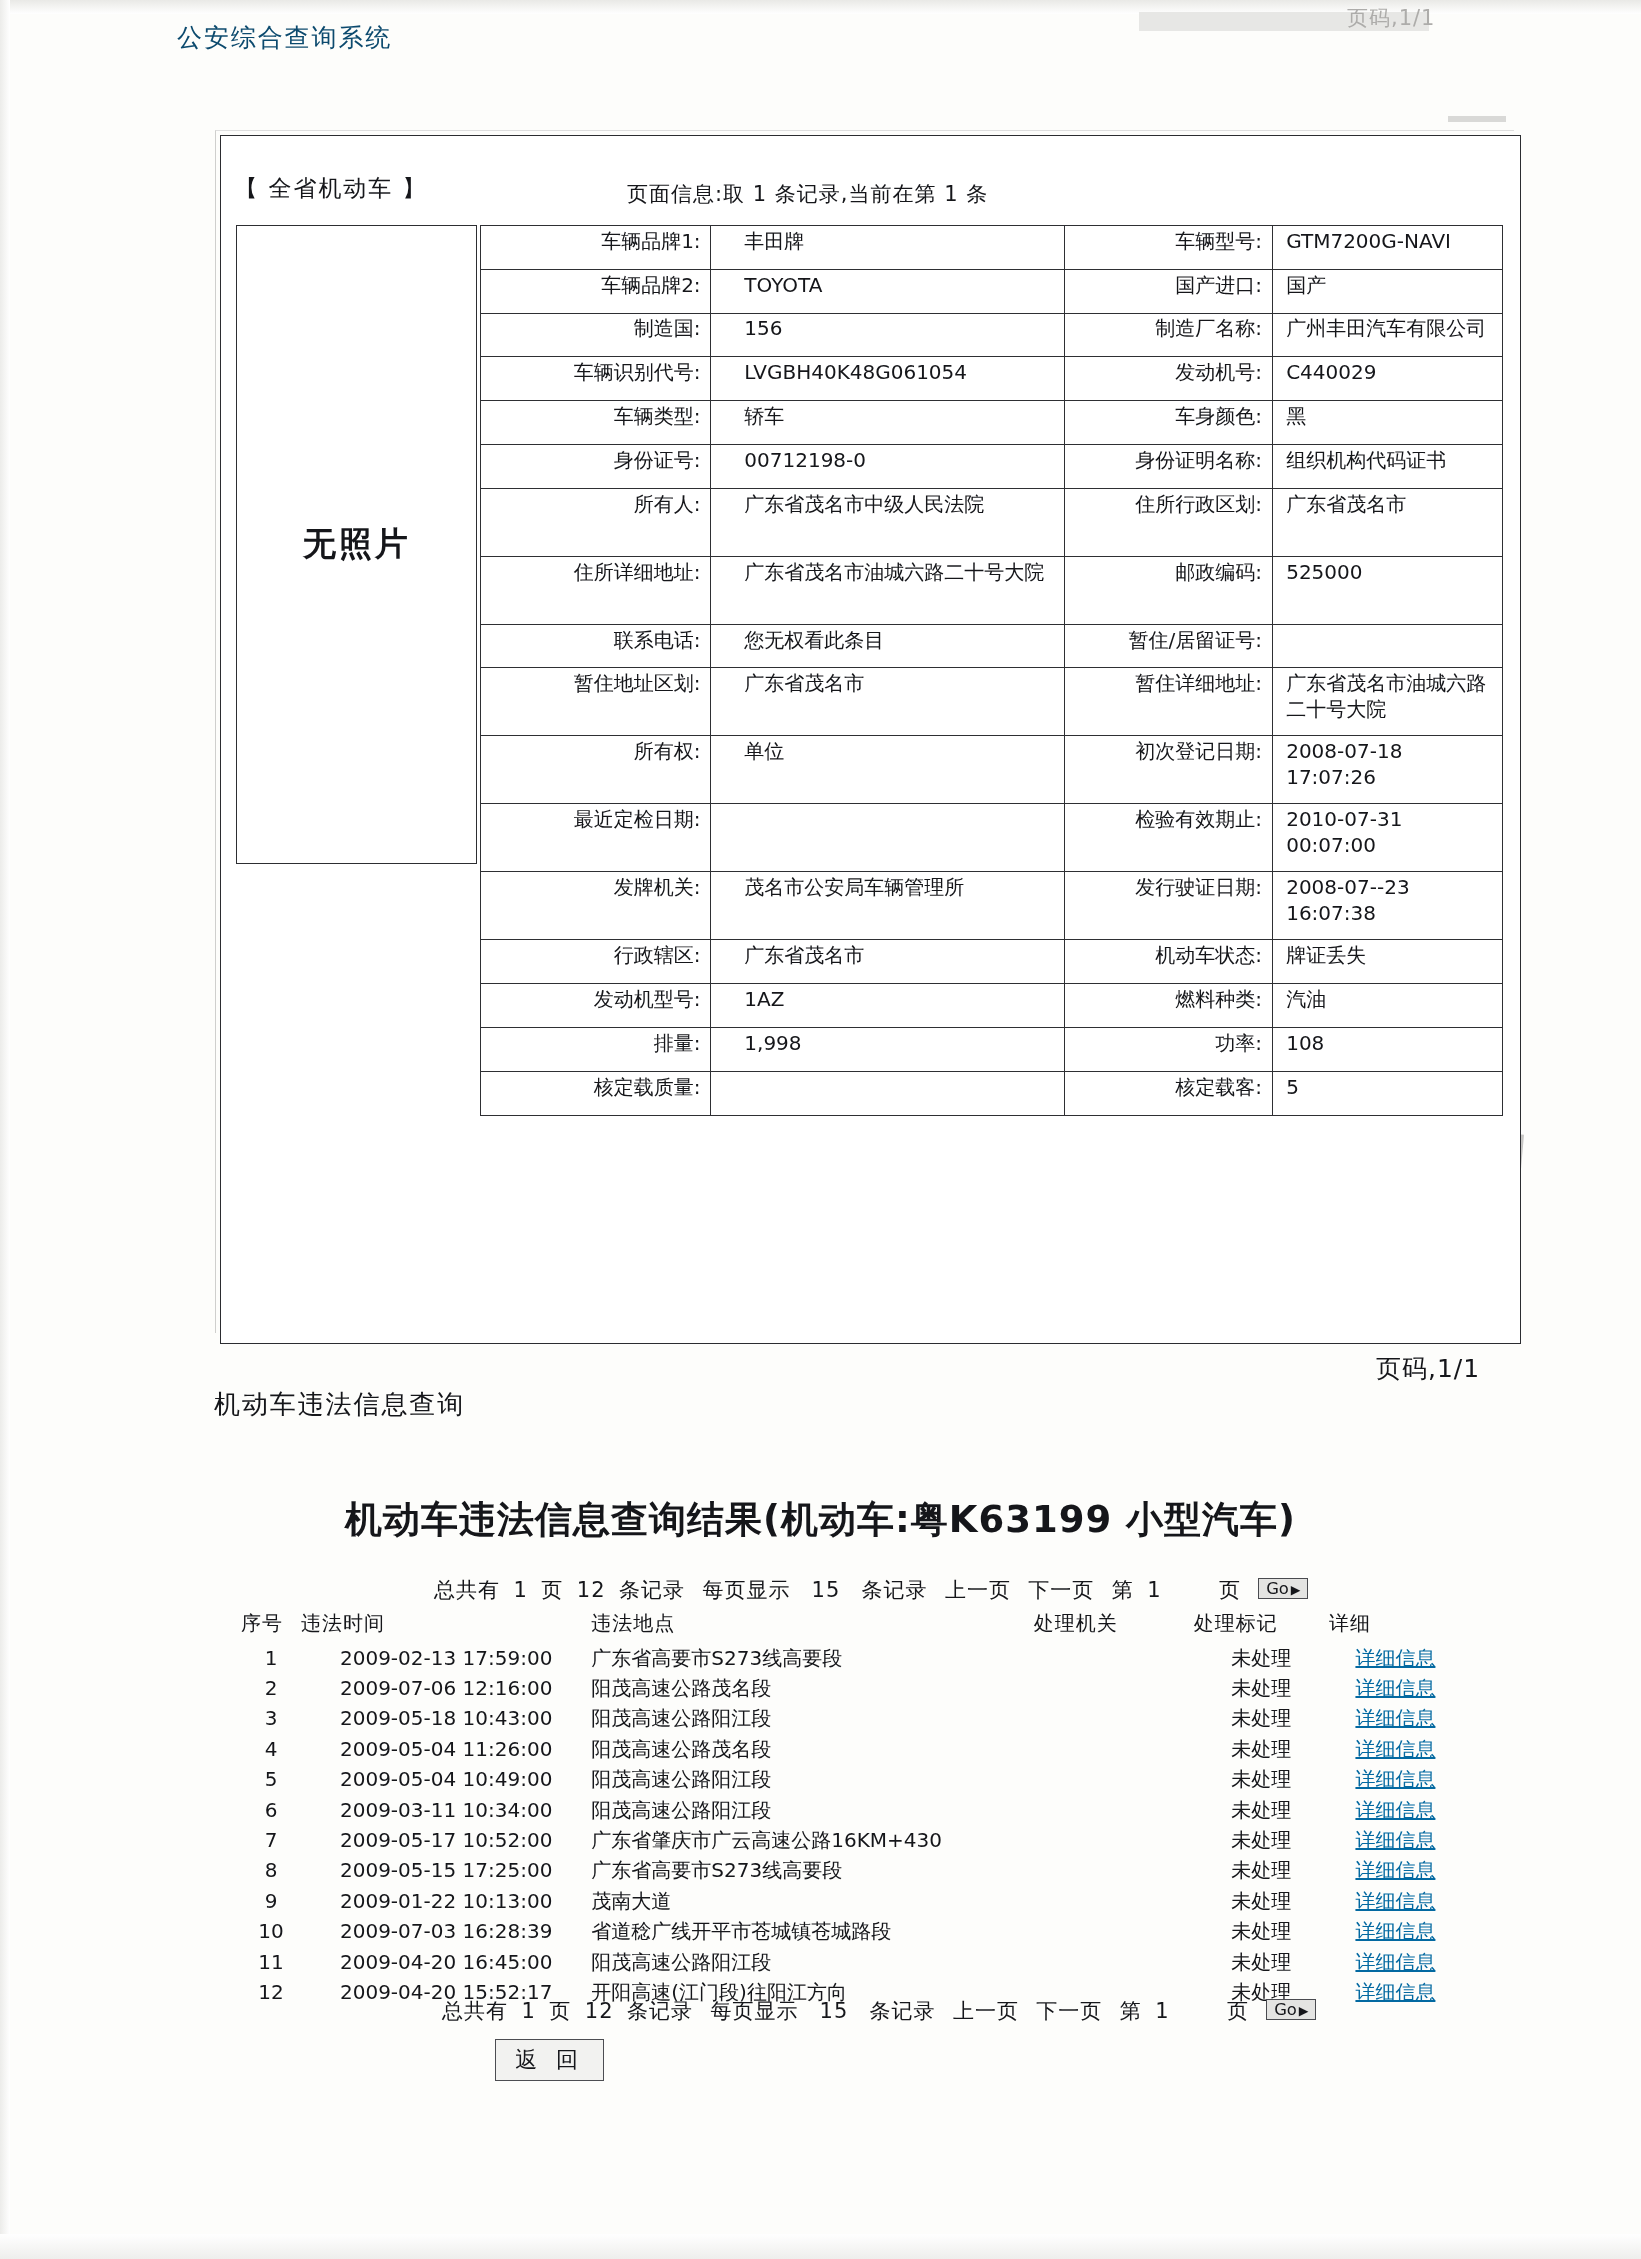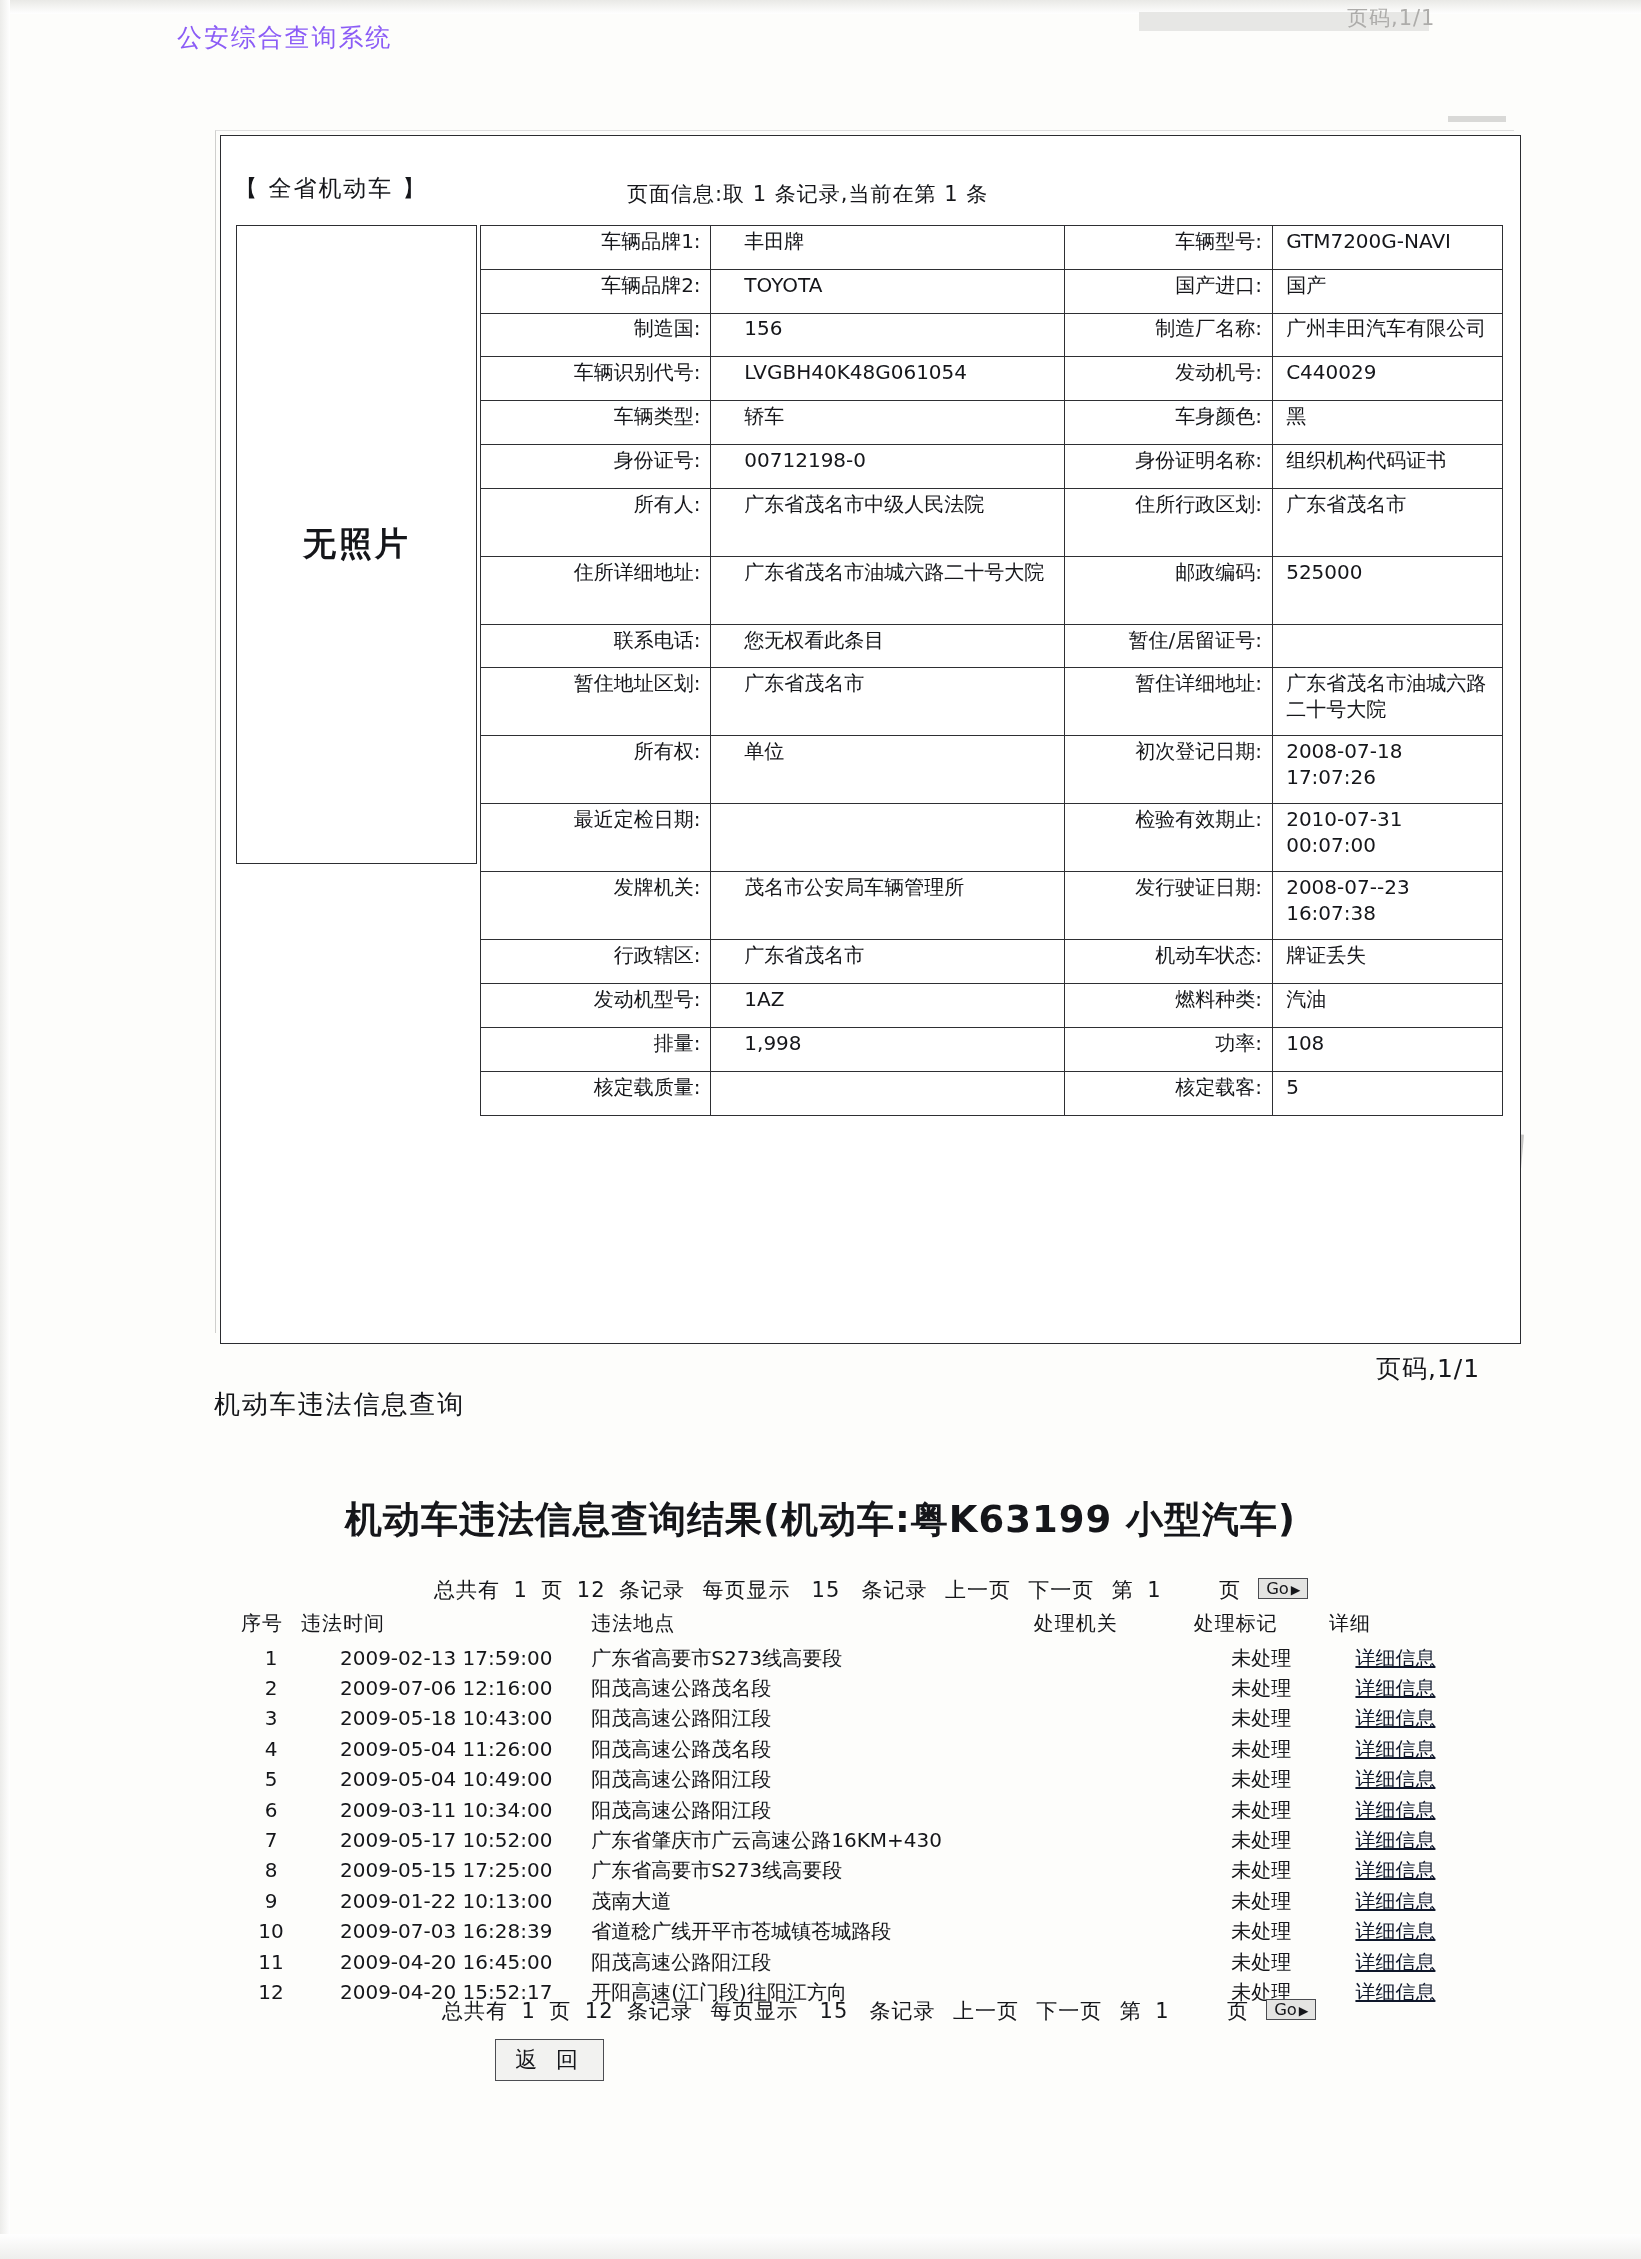--- a/index.html
+++ b/index.html
@@ -32,21 +32,21 @@
   .scan-edge-bottom {
     position: absolute; left: 0; bottom: 0; width: 1641px; height: 25px;
     background: linear-gradient(to top, #eeeeec, #ffffff);
   }
 
   
   .hdr-sys {
     position: absolute;
     left: 177px; top: 21px;
     font-size: 25px;
-    color: #8b5cf6;
+    color: #0c4a6e;
     letter-spacing: 1.9px;
     font-family: "DejaVu Sans", sans-serif;
   }
   .hdr-page-top {
     position: absolute;
     left: 1347px; top: 3.9px;
     font-size: 21px;
     color: #adacaa;
     letter-spacing: 1px;
   }
@@ -200,21 +200,21 @@
   .c-mark  { width: 135px; text-align: center; }
   .c-detail{ width: 133px; text-align: center; }
   .th-idx   { text-align: center; padding-left: 0; }
   .th-time  { text-align: left; padding-left: 41px; }
   .th-place { text-align: left; padding-left: 124px; }
   .th-org   { text-align: center; }
   .th-mark  { text-align: center; }
   .th-detail{ text-align: center; }
   .detail-link {
     text-decoration: underline;
-    color: #0f172a;
+    color: #0369a1;
   }
   .back-btn {
     position: absolute;
     left: 495px; top: 2039px;
     border: 1.9px solid #4c4d52;
     background: #f2f2f0;
     font-size: 22px;
     padding: 4.8px 19.3px;
     letter-spacing: 5.8px;
   }

